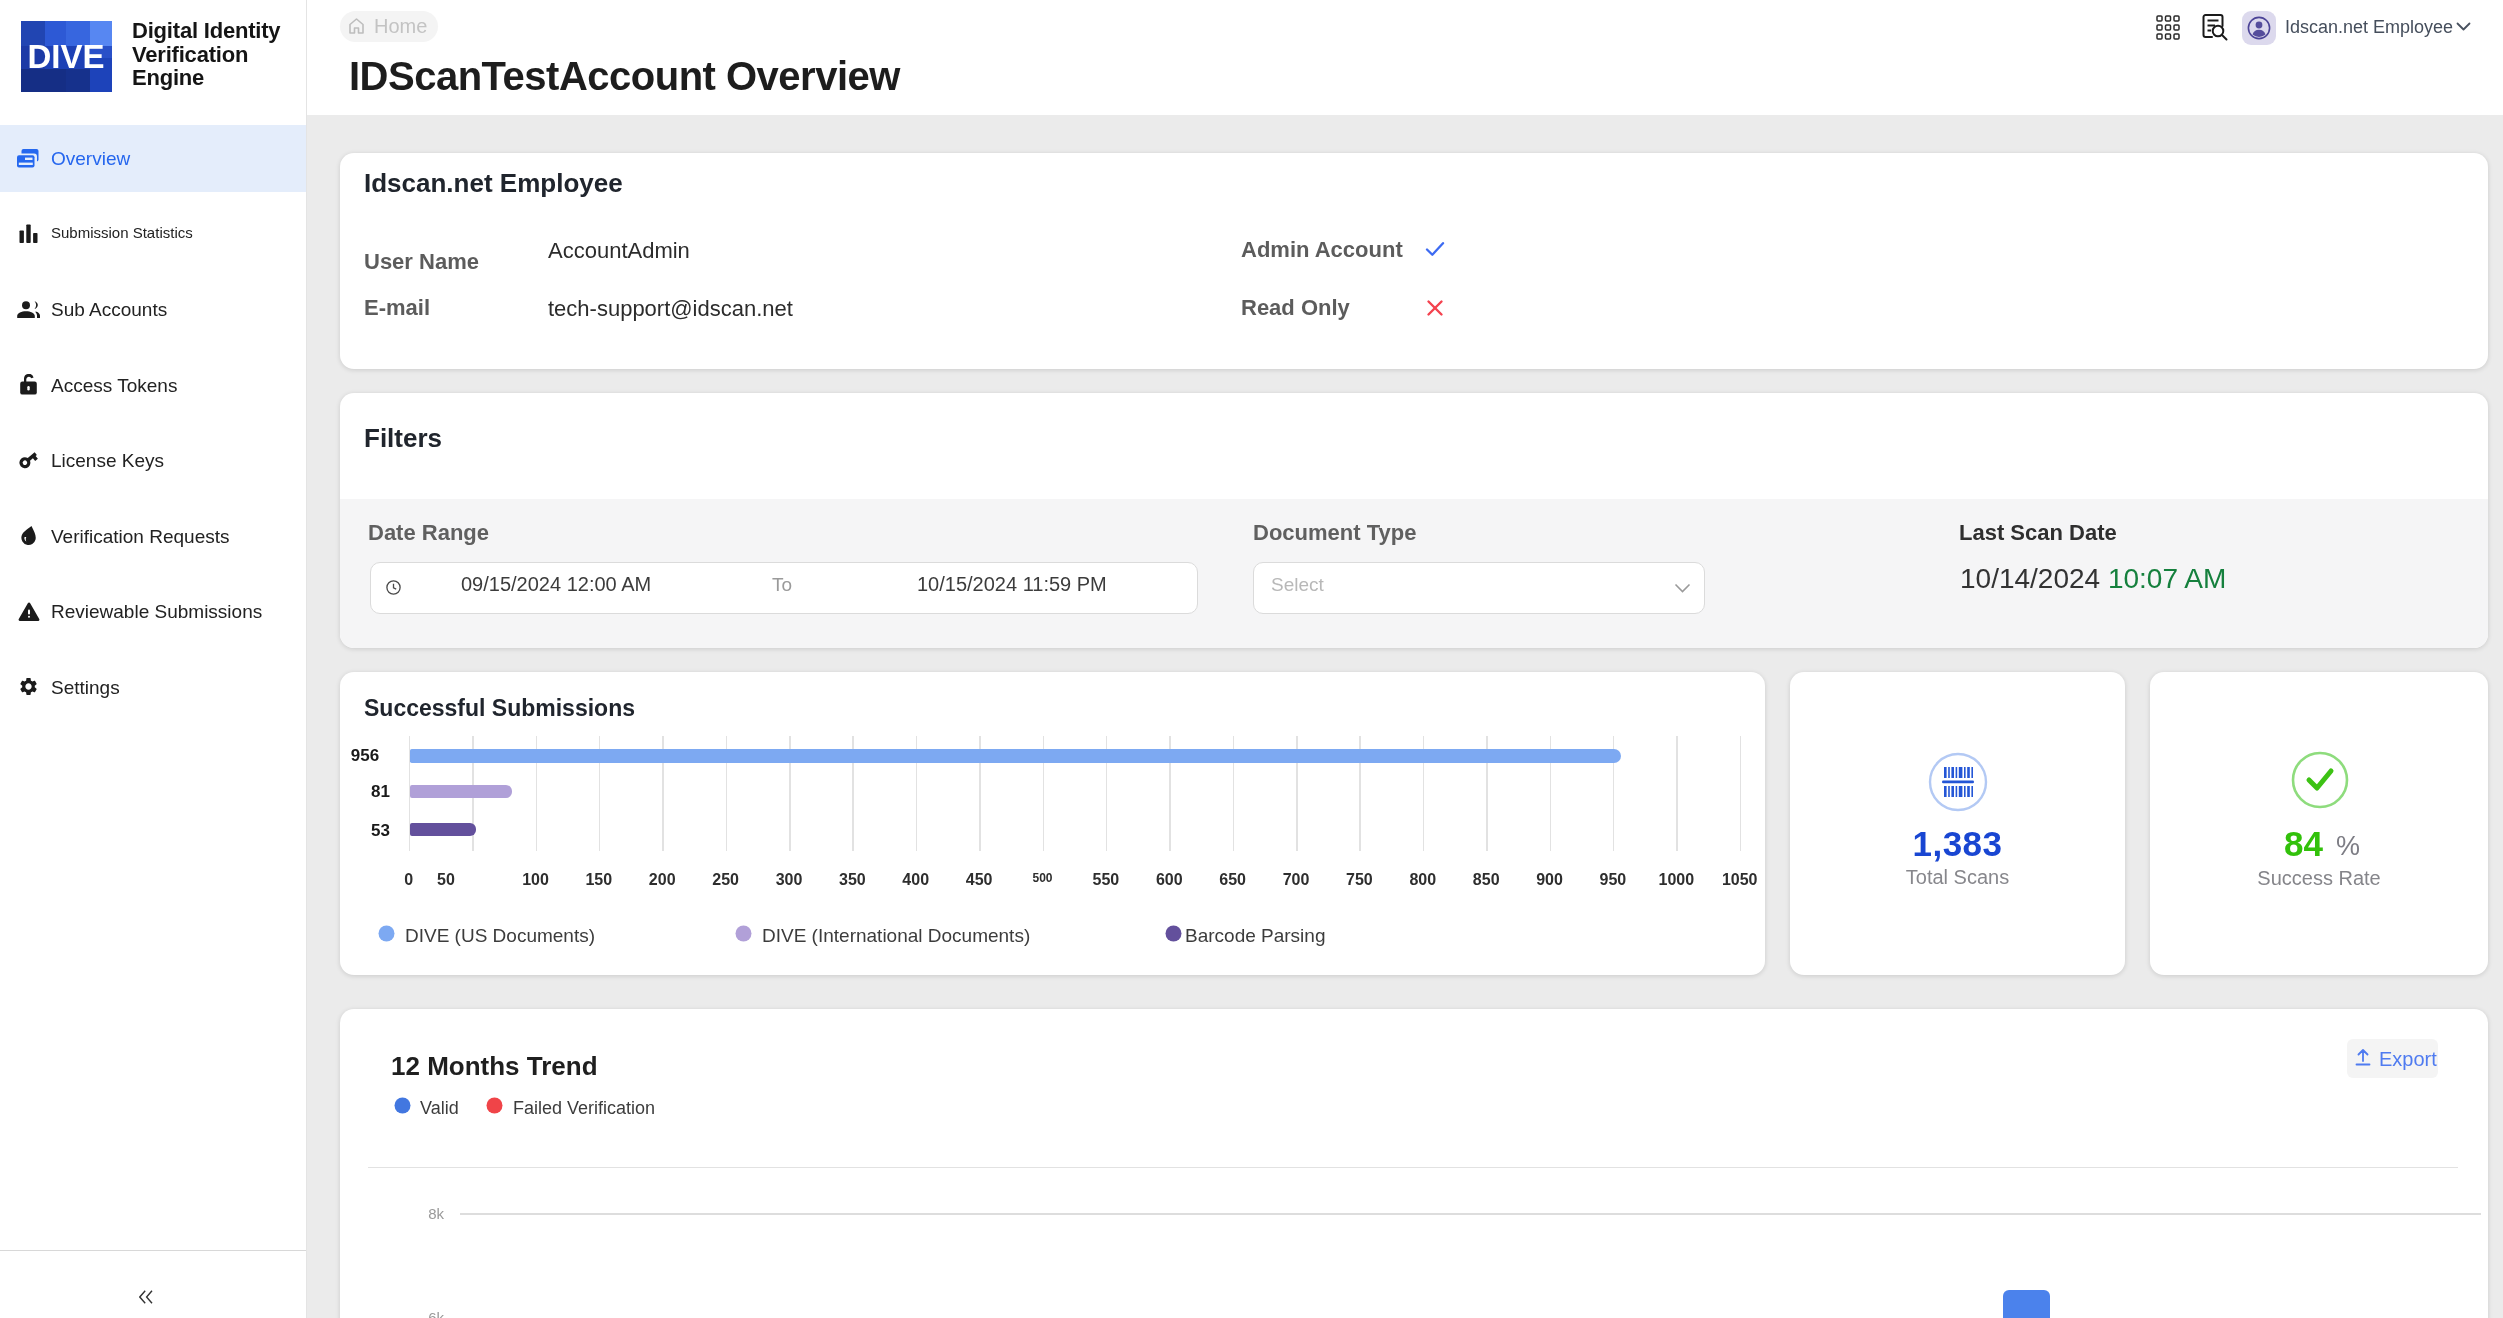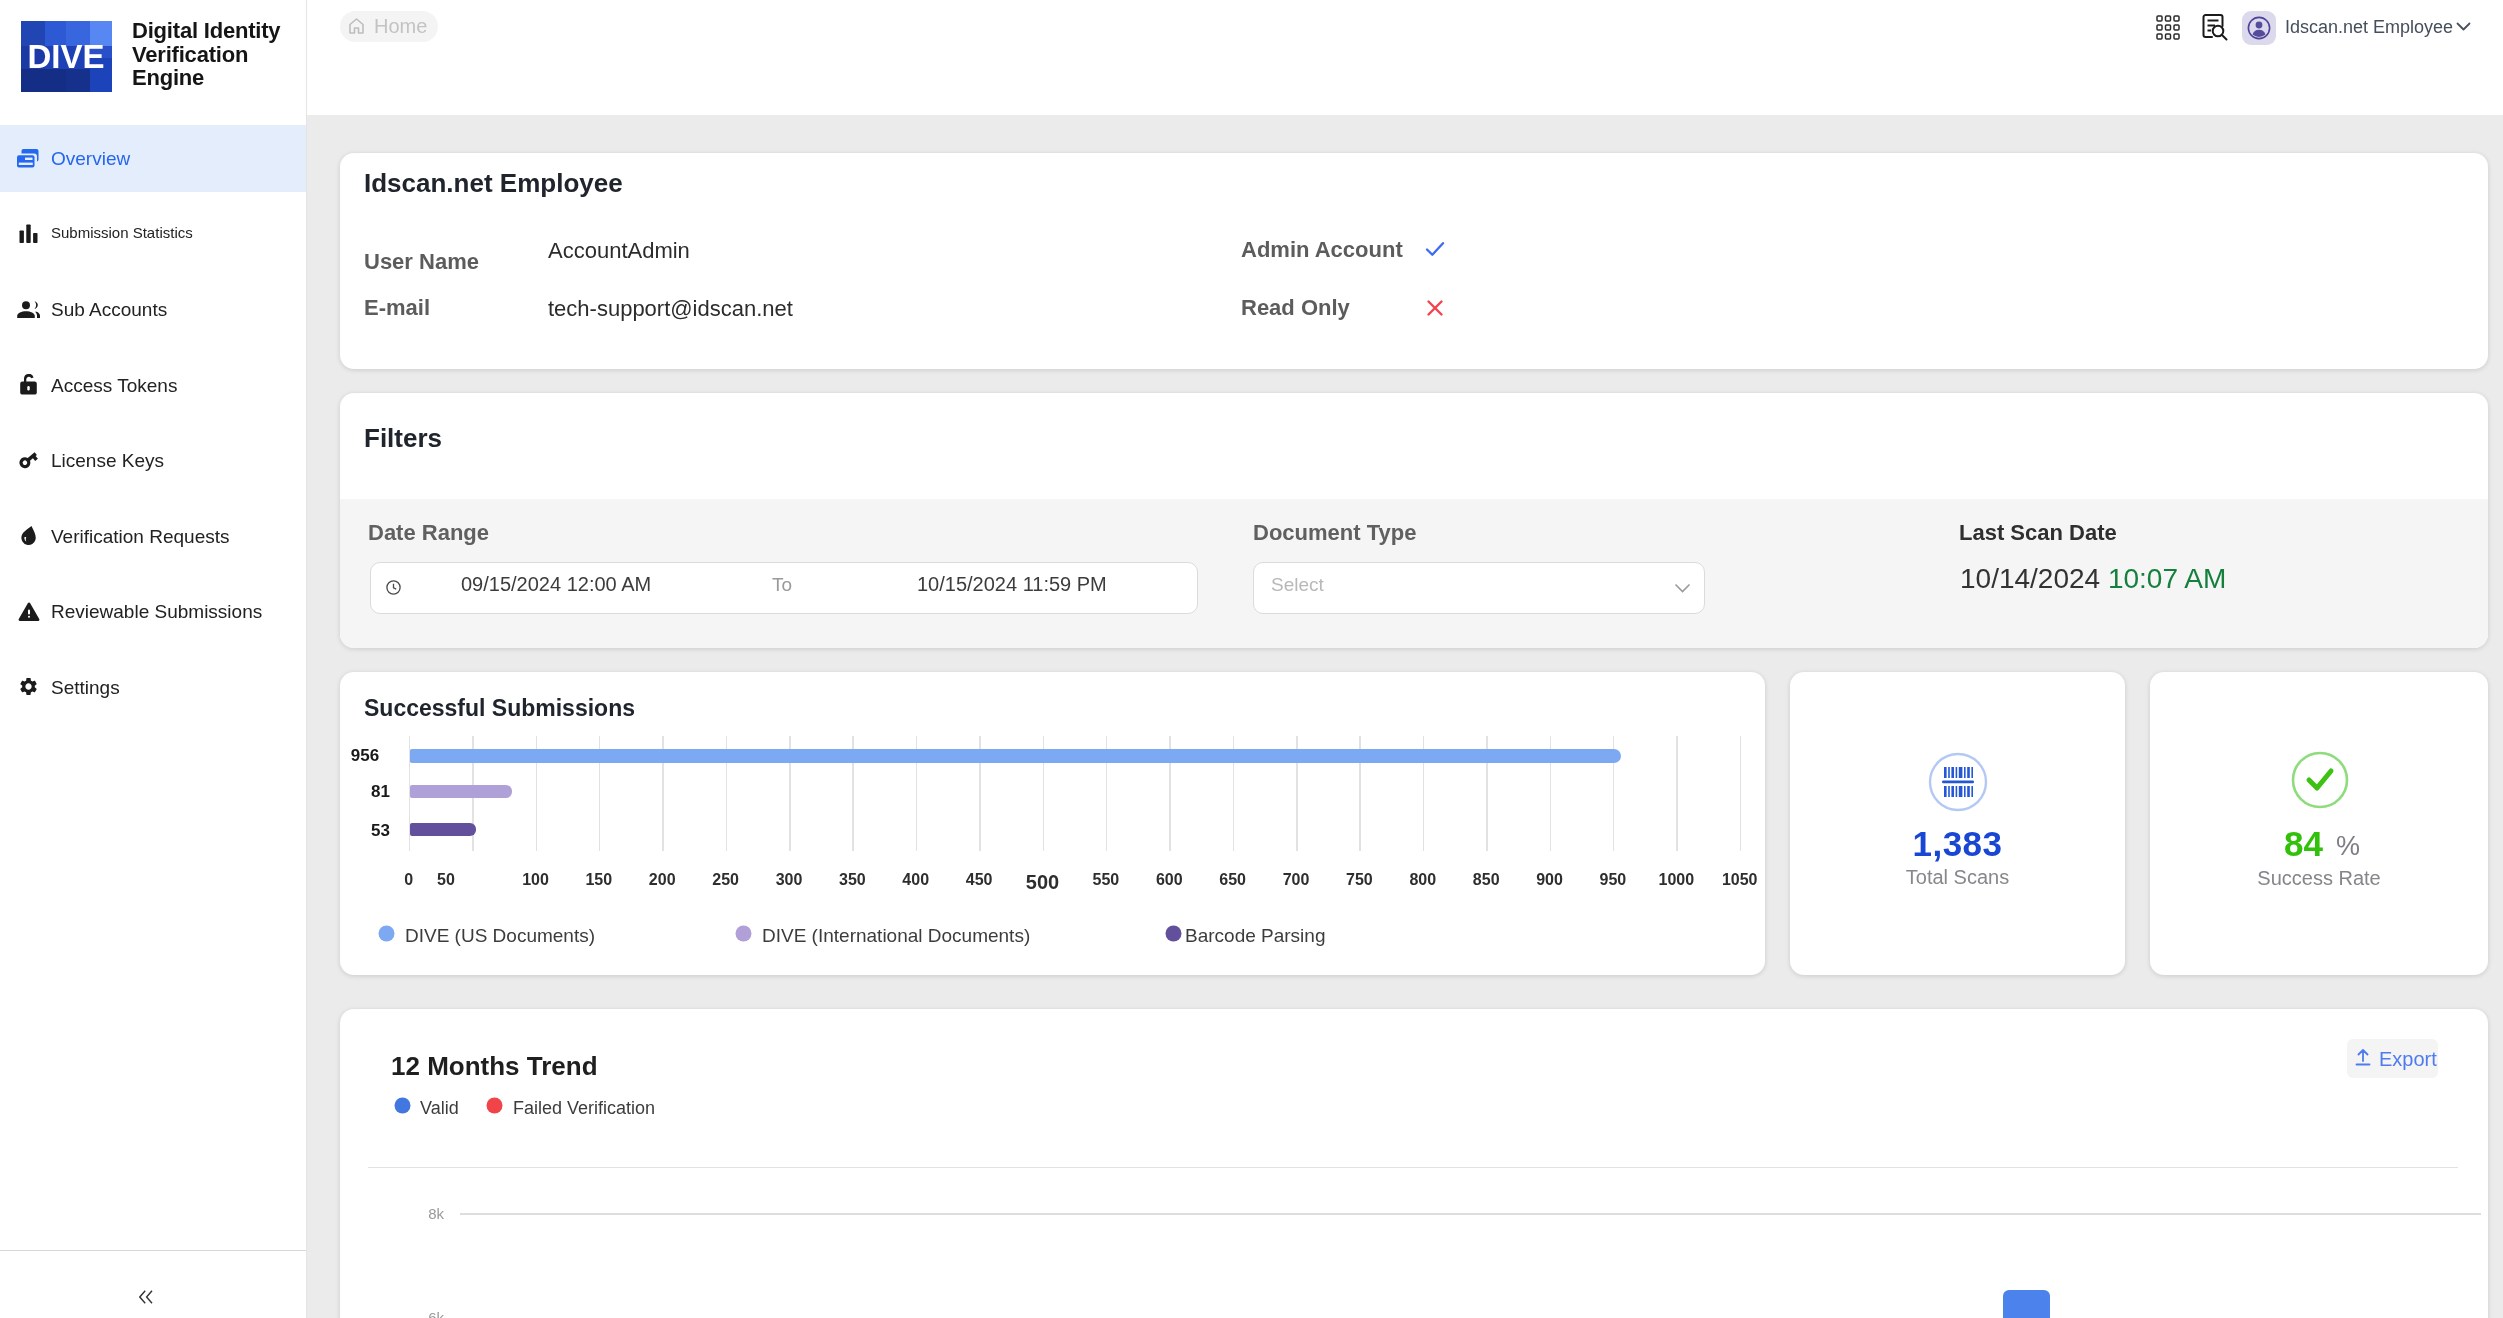--- a/index.html
+++ b/index.html
@@ -14,20 +14,21 @@
 <div id="root">
 
   <div class="abs" style="left:307px;top:0;width:2196px;height:115px;background:#fff;"></div>
 
   <div class="abs" style="left:340px;top:11px;width:98px;height:31px;background:#f4f4f4;border-radius:15.5px;"></div>
   <svg class="abs" style="left:348px;top:17px" width="17" height="18" viewBox="0 0 17 18" fill="none" stroke="#bdbdbd" stroke-width="1.6">
       <path d="M2 7.5 L8.5 2 L15 7.5 V16 H10.5 V11 H6.5 V16 H2 Z" stroke-linejoin="round"></path>
     </svg>
   <div class="t" style="left:374px;top:16px;font-size:20px;color:#c3c3c3;">Home</div>
 
+  <div class="t" style="left:349px;top:56px;font-size:40px;font-weight:bold;color:#1d1d1d;letter-spacing:-0.5px;">IDScanTestAccount Overview</div>
 
   <svg class="abs" style="left:2156px;top:15px" width="24" height="25" viewBox="0 0 24 25">
     <g fill="none" stroke="#2b2b2b" stroke-width="1.5">
       <rect x="1" y="1" width="5" height="5" rx="1"></rect>
         <rect x="9.5" y="1" width="5" height="5" rx="1"></rect>
         <rect x="18" y="1" width="5" height="5" rx="1"></rect>
       <rect x="1" y="10" width="5" height="5" rx="1"></rect>
         <rect x="9.5" y="10" width="5" height="5" rx="1"></rect>
         <rect x="18" y="10" width="5" height="5" rx="1"></rect>
       <rect x="1" y="19" width="5" height="5" rx="1"></rect>
@@ -128,21 +129,21 @@
     <div class="t" style="left:33.7px;top:200px;width:70px;text-align:center;font-size:16px;font-weight:600;color:#2e2e2e;">0</div>
     <div class="t" style="left:97.1px;top:200px;width:70px;text-align:left;font-size:16px;font-weight:600;color:#2e2e2e;">50</div>
     <div class="t" style="left:160.5px;top:200px;width:70px;text-align:center;font-size:16px;font-weight:600;color:#2e2e2e;">100</div>
     <div class="t" style="left:223.8px;top:200px;width:70px;text-align:center;font-size:16px;font-weight:600;color:#2e2e2e;">150</div>
     <div class="t" style="left:287.2px;top:200px;width:70px;text-align:center;font-size:16px;font-weight:600;color:#2e2e2e;">200</div>
     <div class="t" style="left:350.6px;top:200px;width:70px;text-align:center;font-size:16px;font-weight:600;color:#2e2e2e;">250</div>
     <div class="t" style="left:414.0px;top:200px;width:70px;text-align:center;font-size:16px;font-weight:600;color:#2e2e2e;">300</div>
     <div class="t" style="left:477.4px;top:200px;width:70px;text-align:center;font-size:16px;font-weight:600;color:#2e2e2e;">350</div>
     <div class="t" style="left:540.7px;top:200px;width:70px;text-align:center;font-size:16px;font-weight:600;color:#2e2e2e;">400</div>
     <div class="t" style="left:604.1px;top:200px;width:70px;text-align:center;font-size:16px;font-weight:600;color:#2e2e2e;">450</div>
-    <div class="t" style="left:667.5px;top:200px;width:70px;text-align:center;font-size:20px;font-weight:600;color:#2e2e2e;">500</div>
+    <div class="t" style="left:667.5px;top:200px;width:70px;text-align:center;font-size:12px;font-weight:600;color:#2e2e2e;">500</div>
     <div class="t" style="left:730.9px;top:200px;width:70px;text-align:center;font-size:16px;font-weight:600;color:#2e2e2e;">550</div>
     <div class="t" style="left:794.3px;top:200px;width:70px;text-align:center;font-size:16px;font-weight:600;color:#2e2e2e;">600</div>
     <div class="t" style="left:857.6px;top:200px;width:70px;text-align:center;font-size:16px;font-weight:600;color:#2e2e2e;">650</div>
     <div class="t" style="left:921.0px;top:200px;width:70px;text-align:center;font-size:16px;font-weight:600;color:#2e2e2e;">700</div>
     <div class="t" style="left:984.4px;top:200px;width:70px;text-align:center;font-size:16px;font-weight:600;color:#2e2e2e;">750</div>
     <div class="t" style="left:1047.8px;top:200px;width:70px;text-align:center;font-size:16px;font-weight:600;color:#2e2e2e;">800</div>
     <div class="t" style="left:1111.2px;top:200px;width:70px;text-align:center;font-size:16px;font-weight:600;color:#2e2e2e;">850</div>
     <div class="t" style="left:1174.5px;top:200px;width:70px;text-align:center;font-size:16px;font-weight:600;color:#2e2e2e;">900</div>
     <div class="t" style="left:1237.9px;top:200px;width:70px;text-align:center;font-size:16px;font-weight:600;color:#2e2e2e;">950</div>
     <div class="t" style="left:1301.3px;top:200px;width:70px;text-align:center;font-size:16px;font-weight:600;color:#2e2e2e;">1000</div>

